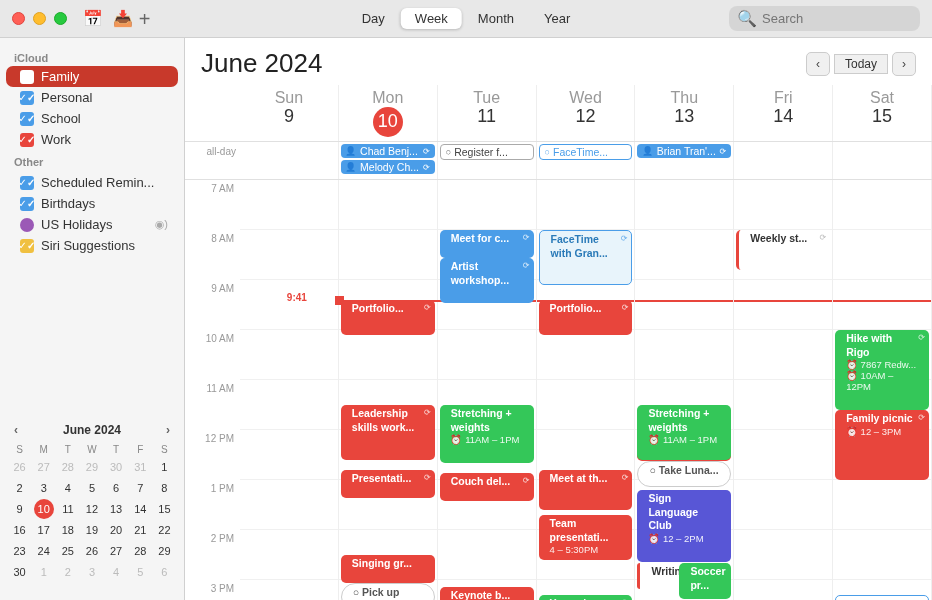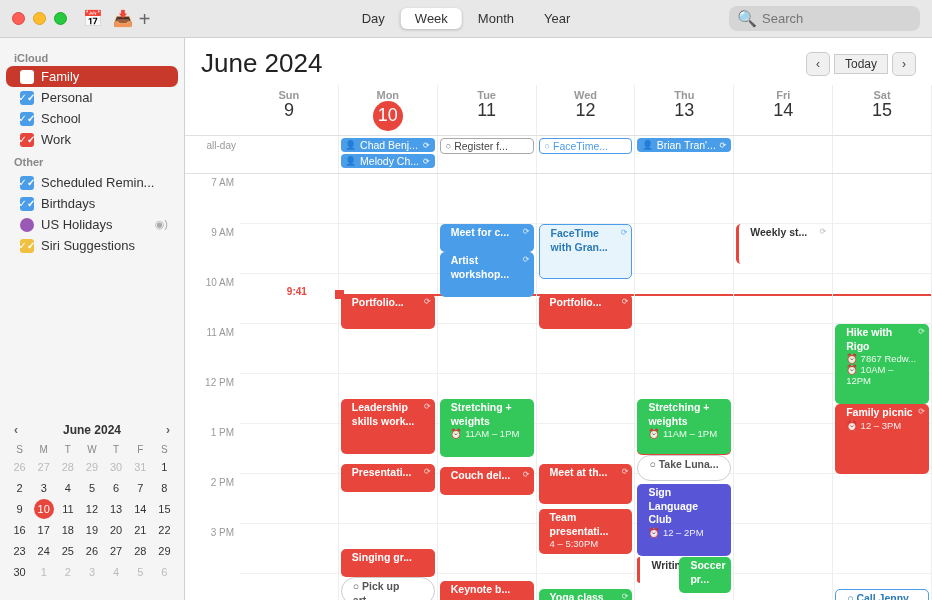--- a/index.html
+++ b/index.html
@@ -287,23 +287,22 @@
       flex-shrink: 0;
     }
     .day-header-cell {
       padding: 4px 8px;
       font-size: 12px;
       color: #888;
       text-align: center;
       border-right: 1px solid #eee;
     }
     .day-header-cell .day-name {
-      font-size: 11px;
+      font-size: 16px;
       color: #999;
-      font-weight: bold;
     }
     .day-header-cell .day-num {
       font-size: 18px;
       font-weight: 300;
       color: #333;
       line-height: 1.1;
     }
     .day-header-cell.today .day-num {
       background: #e8453c;
       color: #fff;
@@ -662,20 +661,21 @@
         </div>
       </div>
       <div class="allday-cell"></div>
       <div class="allday-cell"></div>
     </div>
 
     <div class="time-grid">
 
       <div class="time-gutter">
         <div class="time-slot-label">7 AM</div>
+        <div class="time-slot-label">8 AM</div>
         <div class="time-slot-label">9 AM</div>
         <div class="time-slot-label">10 AM</div>
         <div class="time-slot-label">11 AM</div>
         <div class="time-slot-label">12 PM</div>
         <div class="time-slot-label">1 PM</div>
         <div class="time-slot-label">2 PM</div>
         <div class="time-slot-label">3 PM</div>
 
       </div>
 

